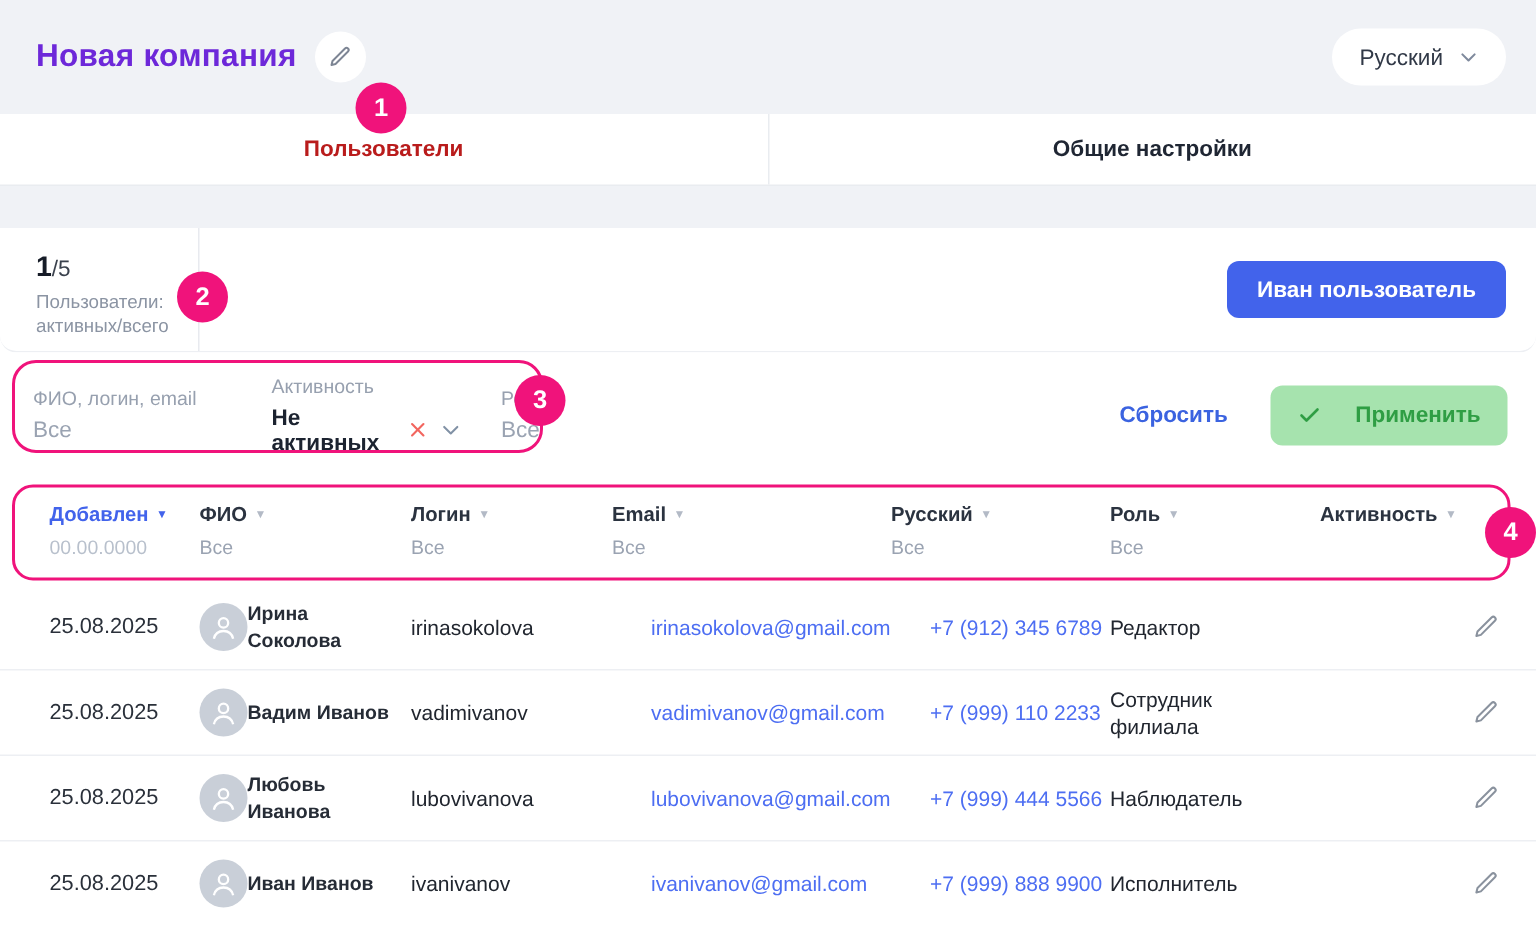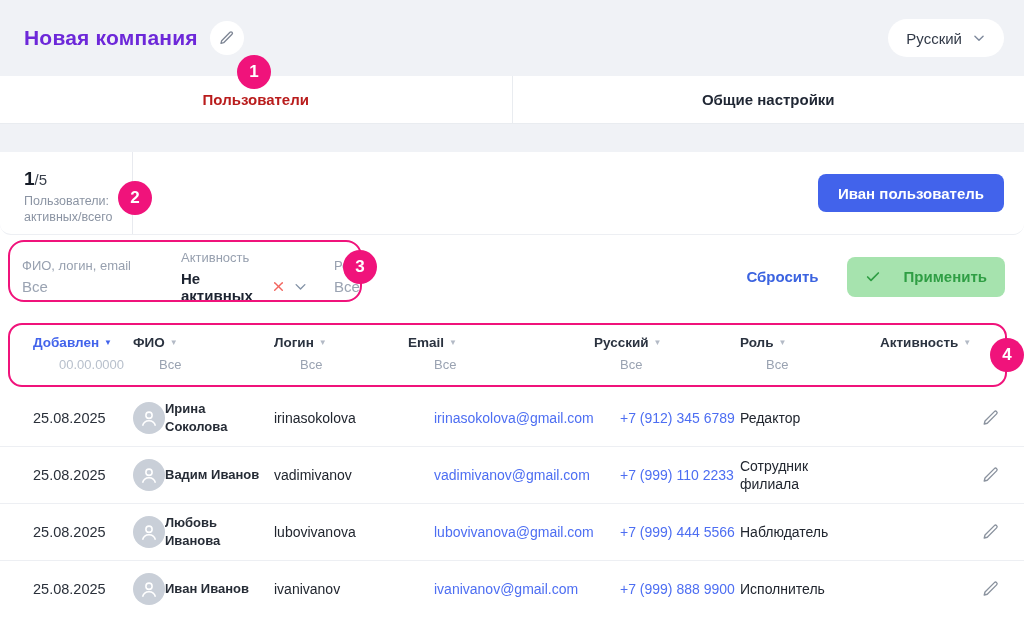--- a/index.html
+++ b/index.html
@@ -52,21 +52,21 @@
   .apply-btn svg { width:16px; height:16px; stroke:#2f9e44; stroke-width:2.6; }
 
   
   .grid { display:grid; grid-template-columns:100px 141px 134px 186px 146px 140px 98px 1fr;
     padding-left:33px; padding-right:14px; align-items:center; }
   .thead { height:72px; align-items:start; padding-top:17px; }
   .th .t-label { font-size:13.5px; font-weight:bold; color:#2b3340; cursor:pointer; display:flex; align-items:center; gap:5px; }
   .th .t-label .caret { font-size:8px; color:#b3bac6; }
   .th.sorted .t-label { color:#4263eb; }
   .th.sorted .t-label .caret { color:#4263eb; }
-  .th .t-sub { margin-top:7px; font-size:13px; color:#9aa3b2;margin-left:26px; }
+  .th .t-sub { margin-top:7px; font-size:13px; color:#9aa3b2; }
   .th .t-sub.ph { color:#b8c0cc; }
   .row { height:57px; border-bottom:1px solid #edeff3; }
   .cell { font-size:14px; color:#21262f; }
   .cell.date { font-size:14.5px; color:#2a303a; }
   .fio { display:flex; align-items:center; }
   .avatar { width:32px; height:32px; min-width:32px; border-radius:50%; background:#c9cfd8;
     display:flex; align-items:center; justify-content:center; overflow:hidden; }
   .avatar svg { width:22px; height:22px; stroke:#fff; stroke-width:1.7; fill:none; }
   .name-text { font-size:13px; font-weight:bold; color:#262c36; line-height:1.35; max-width:95px; }
   .cell.link { color:#4d6ef2; cursor:pointer;margin-left:26px; }

